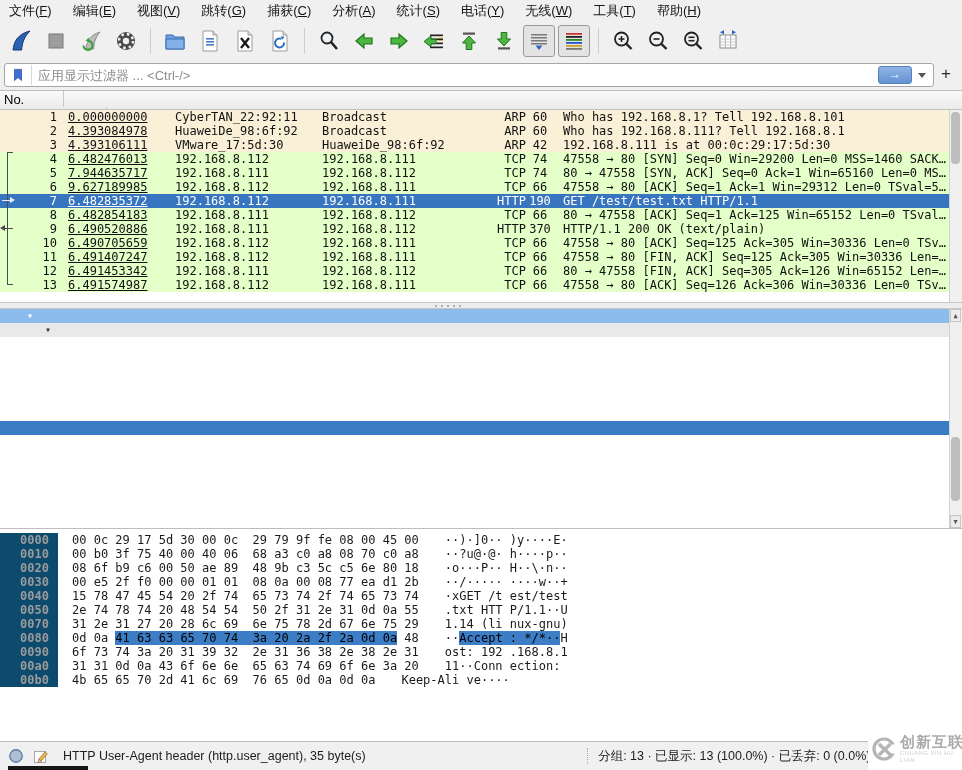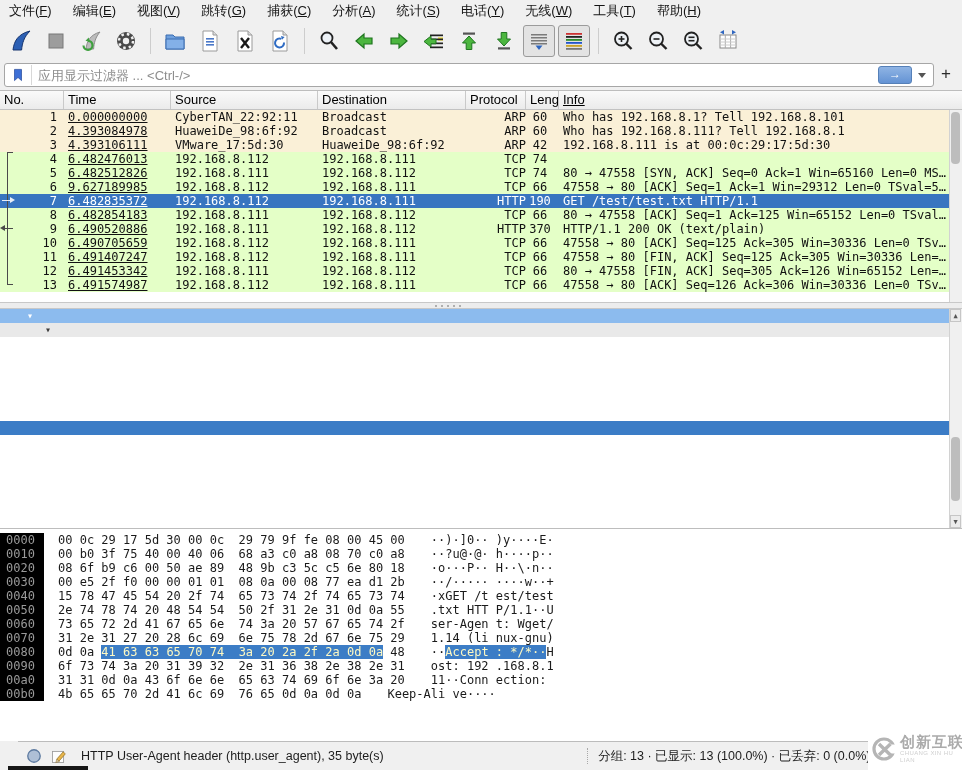--- a/index.html
+++ b/index.html
@@ -33,21 +33,21 @@
              border:1px solid #5580b8;color:#fff;font-weight:bold;font-size:12px;line-height:14px;
              text-align:center;flex:none;margin-right:6px;}
   .caret{width:0;height:0;border-left:4px solid transparent;border-right:4px solid transparent;
          border-top:5px solid #555;flex:none;margin-right:7px;}
   .add-btn{position:absolute;right:6px;top:3px;width:20px;height:22px;font-size:17px;color:#2a2a2a;
            display:flex;align-items:center;justify-content:center;}
 
   
   .plist{position:absolute;left:0;top:90px;right:0;height:212px;background:#fff;border-top:1px solid #bdbdbd;overflow:hidden;}
   .phead{display:flex;height:18px;background:linear-gradient(#fafafa,#ebebeb);border-bottom:1px solid #c2c2c2;
-         font-size:13px;color:#000;}
+         font-size:13px;color:#000;flex-direction:column;}
   .phead .hc{border-right:1px solid #c9c9c9;padding:1px 0 0 4px;white-space:nowrap;overflow:hidden;flex:none;box-sizing:border-box;}
   .phead span:nth-of-type(1){width:64px;}
   .phead span:nth-of-type(2){width:107px;}
   .phead span:nth-of-type(3){width:147px;}
   .phead span:nth-of-type(4){width:148px;}
   .phead span:nth-of-type(5){width:60px;}
   .phead span:nth-of-type(6){width:33px;}
   .phead span:nth-of-type(7){flex:1;border-right:none;text-decoration:underline;}
   .prows{position:relative;}
   .prow{display:flex;height:14px;line-height:14px;font-family:"DejaVu Sans Mono","Liberation Mono",monospace;
@@ -101,29 +101,29 @@
         display:flex;align-items:center;justify-content:center;font-size:7px;color:#555;}
   .sbtn.up{top:0;}
   .sbtn.down{bottom:0;}
   .det-thumb{position:absolute;left:1px;top:128px;width:9px;height:64px;background:#bdbdbd;border-radius:4px;}
 
   
   .hexpane{position:absolute;left:0;top:528px;right:0;height:213px;background:#fff;border-top:1px solid #bdbdbd;
            overflow:hidden;font-family:"DejaVu Sans Mono","Liberation Mono",monospace;font-size:12px;color:#1a1a1a;
            padding-top:4px;box-sizing:border-box;}
   .hrow{display:flex;height:14px;line-height:14px;white-space:pre;}
-  .hoff{width:38px;padding-left:6px;color:#9a9a9a;background:#000000;flex:none;}
+  .hoff{width:38px;padding-left:20px;color:#9a9a9a;background:#0c4a6e;flex:none;font-weight:bold;}
   .hx{margin-left:14px;flex:none;}
   .asc{margin-left:26px;flex:none;}
-  .hl{background:#3c7dc6;color:#fef9c3;}
+  .hl{background:#3c7dc6;color:#000000;}
   .hl:empty{display:none;}
 
   
   .statusbar{position:absolute;left:0;right:0;top:741px;height:29px;background:#f0f0f0;border-top:1px solid #bcbcbc;
-             box-sizing:border-box;display:flex;align-items:center;font-size:12.5px;color:#1c1c1c;margin-left:18px;}
+             box-sizing:border-box;display:flex;align-items:center;font-size:12.5px;color:#1c1c1c;}
   .st-ico{margin-left:8px;flex:none;display:flex;align-items:center;}
   .st-field{margin-left:14px;white-space:nowrap;overflow:hidden;}
   .st-right{margin-left:auto;display:flex;align-items:center;white-space:nowrap;}
   .st-sep{width:1px;height:16px;border-left:1px dotted #a8a8a8;margin:0 9px;}
 
   
   .watermark{position:absolute;left:868px;top:727px;width:102px;height:43px;background:#fff;z-index:50;
              display:flex;align-items:center;padding-left:3px;box-sizing:border-box;}
   .wm-text{margin-left:3px;}
   .wm-title{font-size:15px;font-weight:bold;color:#ababab;line-height:16px;letter-spacing:1px;}
@@ -369,25 +369,26 @@
           <span class="c c-info">192.168.8.111 is at 00:0c:29:17:5d:30</span>
         </div>
 
         <div class="prow green">
           <span class="c c-no">4</span>
           <span class="c c-time">6.482476013</span>
           <span class="c c-src">192.168.8.112</span>
           <span class="c c-dst">192.168.8.111</span>
           <span class="c c-proto">TCP</span>
           <span class="c c-len">74</span>
+          <span class="c c-info">47558 → 80 [SYN] Seq=0 Win=29200 Len=0 MSS=1460 SACK…</span>
         </div>
 
         <div class="prow green">
           <span class="c c-no">5</span>
-          <span class="c c-time">6.482512826</span>
+          <span class="c c-time">7.944635717</span>
           <span class="c c-src">192.168.8.111</span>
           <span class="c c-dst">192.168.8.112</span>
           <span class="c c-proto">TCP</span>
           <span class="c c-len">74</span>
           <span class="c c-info">80 → 47558 [SYN, ACK] Seq=0 Ack=1 Win=65160 Len=0 MS…</span>
         </div>
 
         <div class="prow green">
           <span class="c c-no">6</span>
           <span class="c c-time">9.627189985</span>
@@ -590,25 +591,20 @@
         <span class="hx"><span>15 78 47 45 54 20 2f 74  65 73 74 2f 74 65 73 74</span><span></span></span>
         <span class="asc"><span>·xGET /t est/test</span><span></span></span>
       </div>
 
       <div class="hrow">
         <span class="hoff">0050</span>
         <span class="hx"><span>2e 74 78 74 20 48 54 54  50 2f 31 2e 31 0d 0a 55</span><span></span></span>
         <span class="asc"><span>.txt HTT P/1.1··U</span><span></span></span>
       </div>
 
-      <div class="hrow">
-        <span class="hoff">0060</span>
-        <span class="hx"><span>73 65 72 2d 41 67 65 6e  74 3a 20 57 67 65 74 2f</span><span></span></span>
-        <span class="asc"><span>ser-Agen t: Wget/</span><span></span></span>
-      </div>
 
       <div class="hrow">
         <span class="hoff">0070</span>
         <span class="hx"><span>31 2e 31 27 20 28 6c 69  6e 75 78 2d 67 6e 75 29</span><span></span></span>
         <span class="asc"><span>1.14 (li nux-gnu)</span><span></span></span>
       </div>
 
       <div class="hrow">
         <span class="hoff">0080</span>
         <span class="hx"><span>0d 0a </span><span class="hl">41 63 63 65 70 74  3a 20 2a 2f 2a 0d 0a</span><span> 48</span></span>

